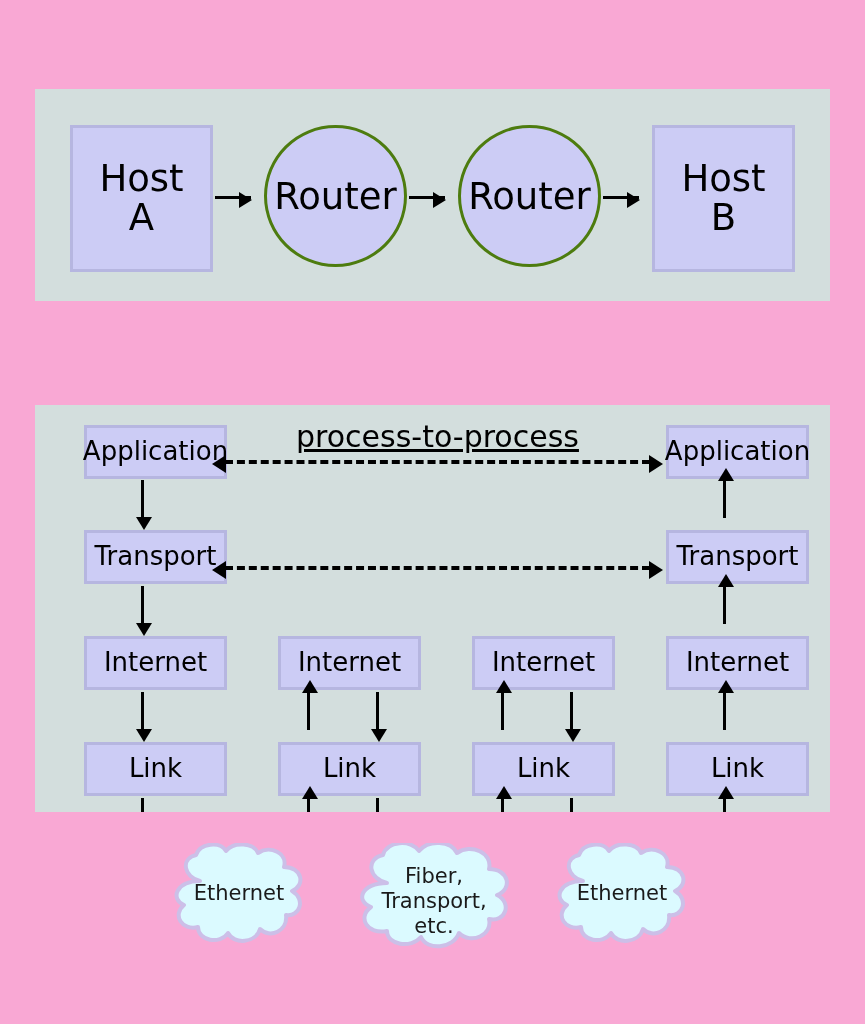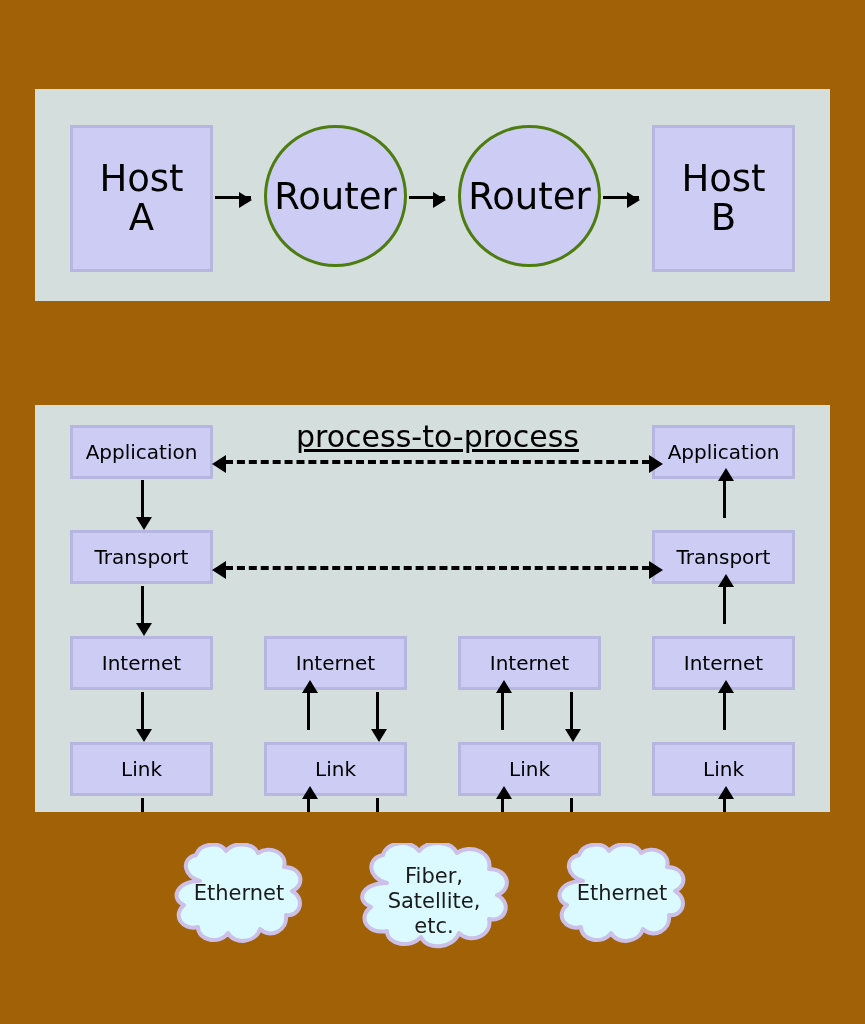--- a/index.html
+++ b/index.html
@@ -14,21 +14,21 @@
     overflow: hidden;
     font-family: "DejaVu Sans", "Liberation Sans", sans-serif;
   }
 
   #stage {
     position: absolute;
     left: 0;
     top: 0;
     width: 865px;
     height: 1024px;
-    background: #a16207;
+    background: #f9a8d4;
   }
 
   .panel {
     position: absolute;
     background: #d3dedd;
   }
 
   #panel-top {
     left: 35px;
     top: 89px;
@@ -80,21 +80,22 @@
   .router {
     width: 143px;
     height: 142px;
     font-size: 37px;
   }
 
   
   .layer {
     width: 143px;
     height: 54px;
-    font-size: 20px;
+    font-size: 26px;
+    margin-left: 14px;
   }
 
   
   .arrow-h {
     position: absolute;
     height: 0;
     border-top: 3px solid #000000;
   }
   .arrow-h::after {
     content: "";
@@ -272,21 +273,21 @@
   <div class="cloud" style="left:353px; top:843px; width:162px; height:112px;">
     <svg width="162" height="112" viewBox="0 0 162 112" aria-hidden="true">
       <path d="M34 40 C16 36 12 16 30 12 C34 -2 58 -4 66 8
                C76 -4 98 -2 104 10 C118 0 140 10 136 26
                C156 26 160 46 144 52 C160 60 152 80 136 76
                C140 92 118 102 106 90 C100 106 74 108 68 94
                C58 106 34 102 34 88 C14 92 4 74 18 64
                C2 58 8 40 34 40 Z" fill="#dbfaff" stroke="#ccbfe8" stroke-width="4" stroke-linejoin="round"></path>
     </svg>
     <div class="cloud-text" style="top:21px;">Fiber,
-Satellite,
+Transport,
 etc.</div>
   </div>
 
   <div class="cloud" style="left:553px; top:843px; width:138px; height:110px;">
     <svg width="138" height="110" viewBox="0 0 138 110" aria-hidden="true">
       <path d="M30 38 C14 34 10 16 26 12 C30 0 50 -2 56 8
                C64 -2 84 0 88 10 C100 2 118 10 114 24
                C132 24 136 42 122 48 C136 56 130 74 116 72
                C118 88 100 96 90 86 C86 100 64 102 58 90
                C50 102 28 98 28 84 C12 88 2 72 14 62

